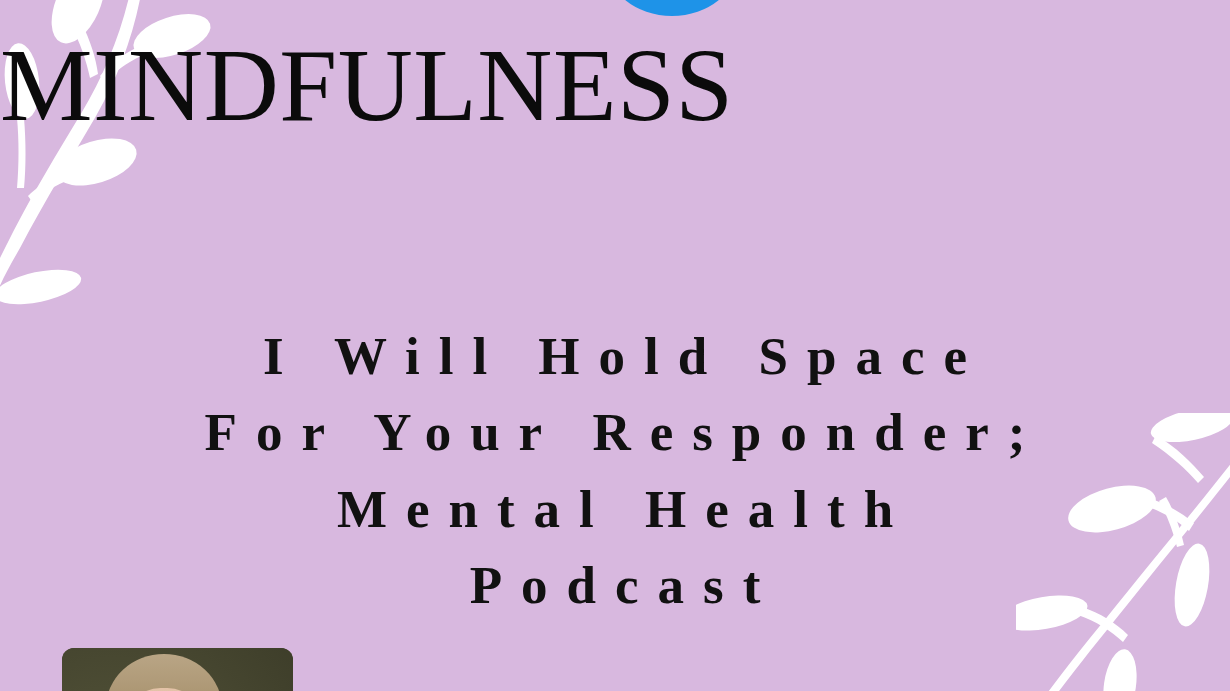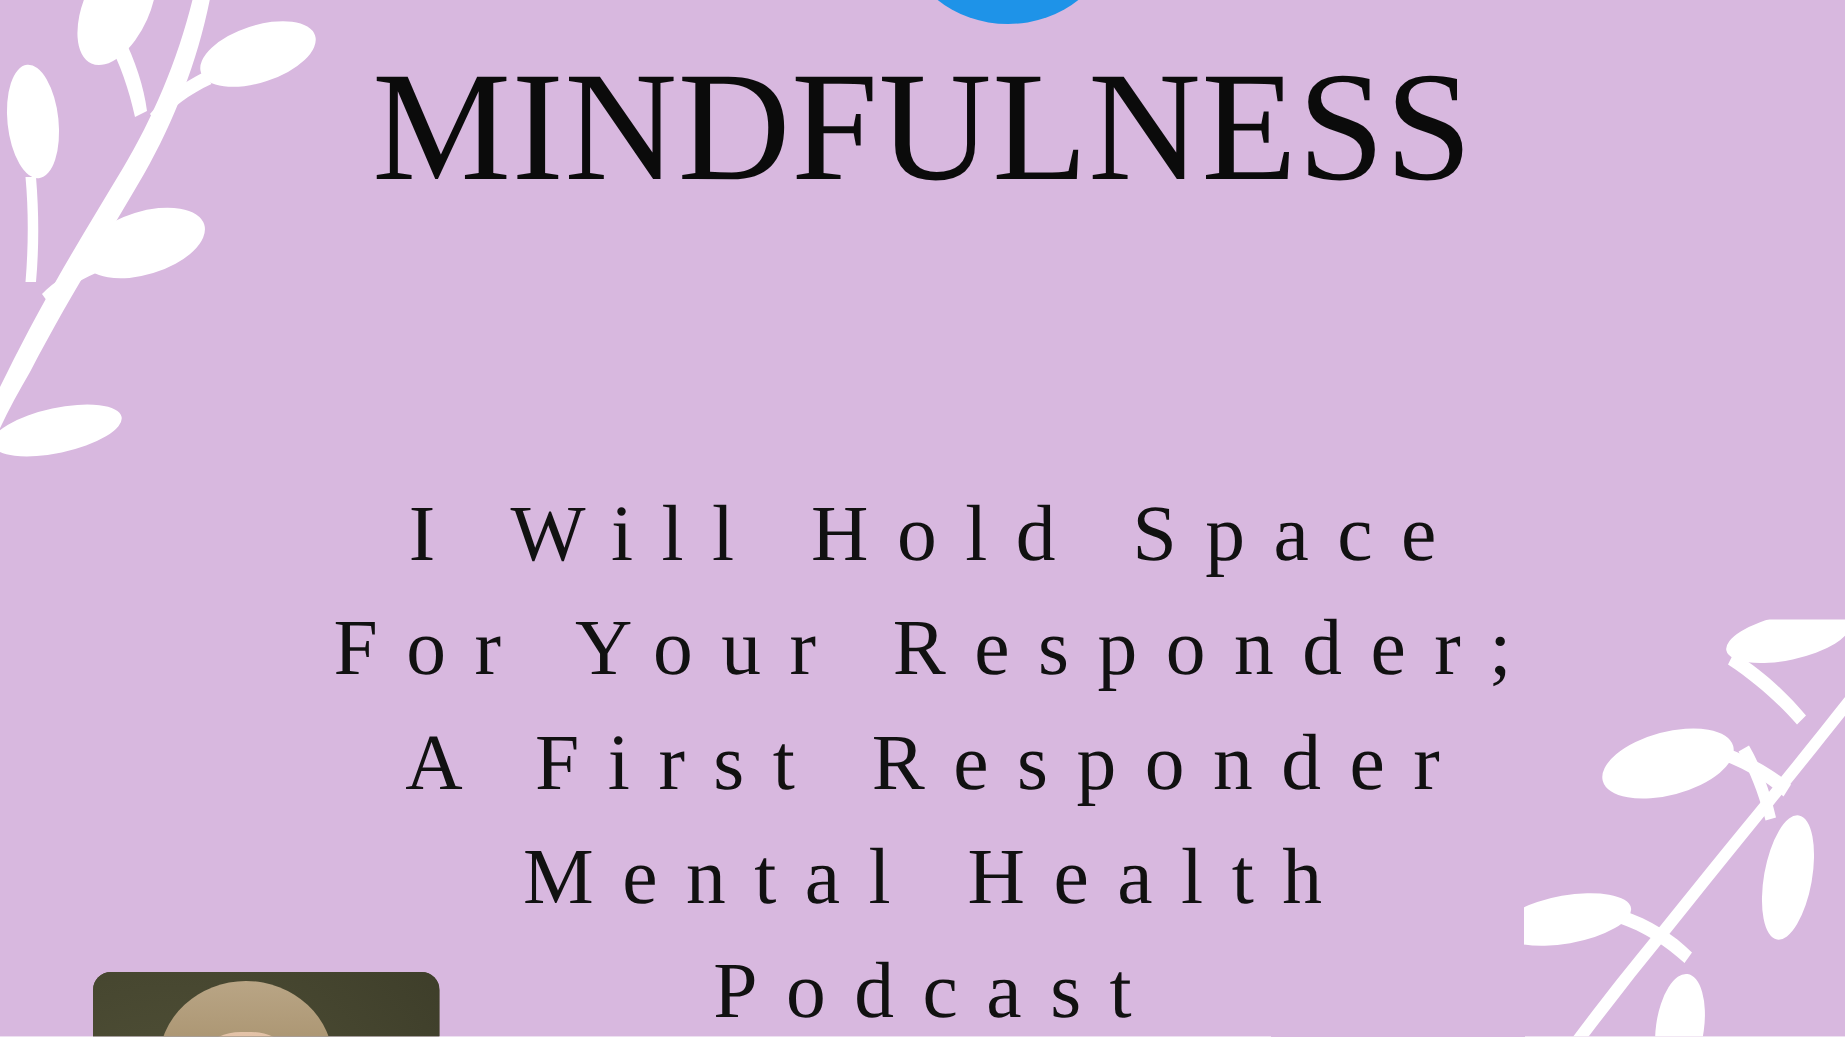--- a/index.html
+++ b/index.html
@@ -45,21 +45,20 @@
     height: 290px;
   }
   .branch svg { display: block; width: 100%; height: 100%; }
 
   
   .title-block {
     position: absolute;
     left: 0;
     right: 0;
     top: 34px;
-    text-align: center;
   }
   .title-line {
     display: block;
     color: #0b0b0b;
     font-size: 104px;
     line-height: 0.98;
     font-weight: 400;
     letter-spacing: 0.5px;
     white-space: nowrap;
   }
@@ -71,21 +70,21 @@
     left: 0;
     right: 0;
     top: 318px;
     text-align: center;
   }
   .sub-line {
     display: block;
     color: #111111;
     font-size: 53px;
     line-height: 1.44;
-    font-weight: 400;
+    font-weight: 700;
     letter-spacing: 19px;
     text-indent: 19px;
     white-space: nowrap;
   }
 
   
   .photo-thumb {
     position: absolute;
     left: 62px;
     top: 648px;
@@ -165,21 +164,20 @@
     </svg>
   </div>
 
   <div class="title-block">
     <span class="title-line line1">MINDFULNESS</span>
   </div>
 
   <div class="subtitle-block">
     <span class="sub-line">I Will Hold Space</span>
     <span class="sub-line">For Your Responder;</span>
-    <span class="sub-line">A First Responder</span>
     <span class="sub-line">Mental Health</span>
     <span class="sub-line">Podcast</span>
   </div>
 
   <div class="photo-thumb">
     <div class="ph-bg"></div>
     <div class="ph-hair"></div>
     <div class="ph-face"></div>
   </div>
 

